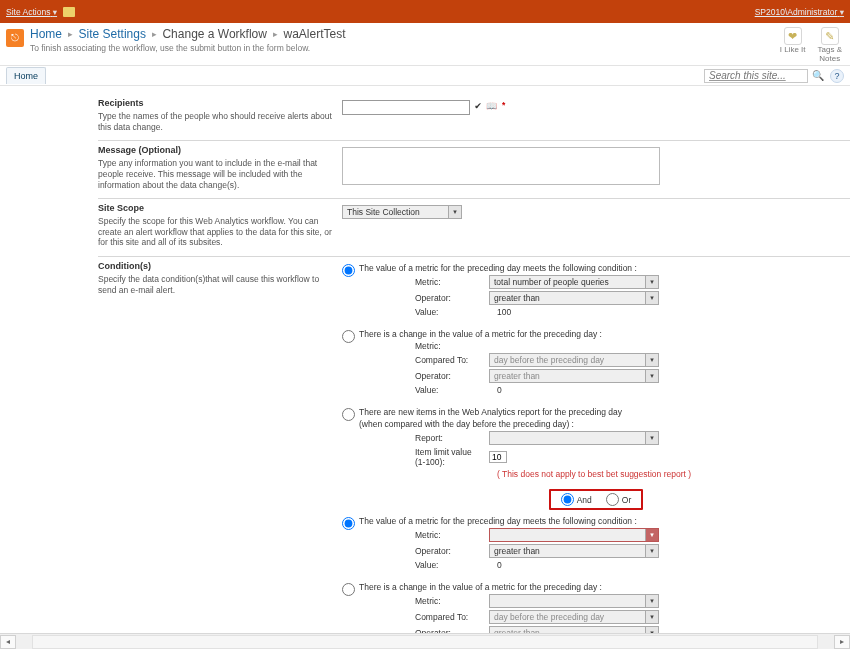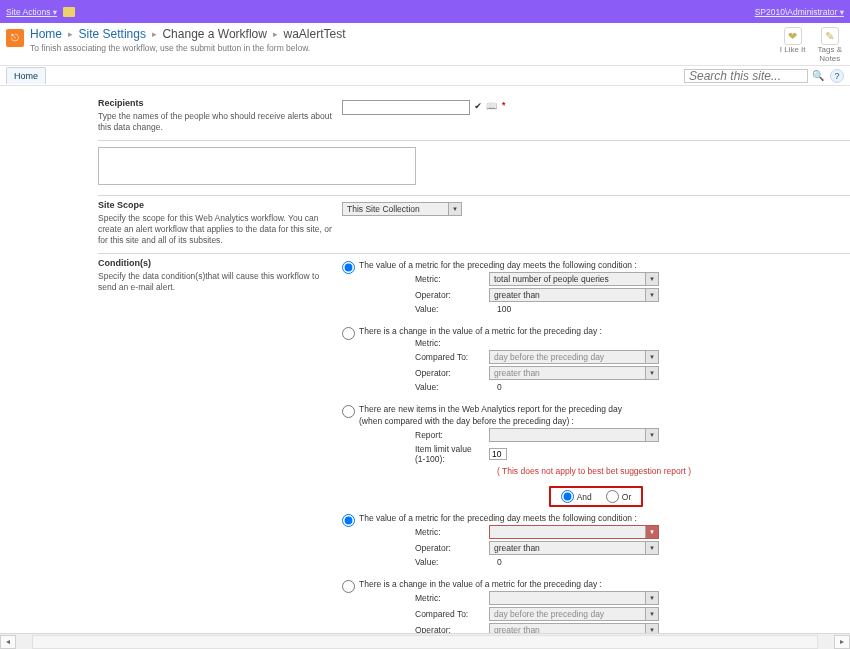--- a/index.html
+++ b/index.html
@@ -1,20 +1,20 @@
 <!DOCTYPE html>
 <html><head>
 <meta charset="utf-8">
 <style>
   * { box-sizing: border-box; }
   html, body { margin: 0; padding: 0; font-family: Tahoma, Verdana, Arial, sans-serif; font-size: 8.5px; color: #333; background: #fff; }
   body { width: 850px; height: 649px; overflow: hidden; position: relative; }
 
   
-  .ribbon { background: #8b5cf6; color: #fff; height: 23px; display: flex; justify-content: space-between; padding: 0 6px; }
+  .ribbon { background: #c2410c; color: #fff; height: 23px; display: flex; justify-content: space-between; padding: 0 6px; }
   .ribbon-left { display: flex; align-items: center; gap: 6px; }
   .ribbon a, .ribbon span { color: #e6eef5; font-size: 8.5px; }
   .ribbon .dd { opacity: .9; }
   .ribbon .folder { width: 12px; height: 10px; background: #edd26a; border-radius: 1px; display: inline-block; }
   .ribbon-right { display: flex; align-items: center; gap: 4px; }
 
   
   .title-area { display: flex; align-items: flex-start; padding: 4px 8px 2px 6px; border-bottom: 1px solid #e3e3e3; }
   .site-icon { width: 18px; height: 18px; background: #f58025; border-radius: 2px; display: flex; align-items: center; justify-content: center; color: #fff; font-size: 10px; margin-right: 6px; margin-top: 2px; }
   .breadcrumb { display: flex; align-items: center; gap: 6px; color: #1f6ba7; }
@@ -24,21 +24,21 @@
   .subtitle { color: #7a7a7a; font-size: 8.5px; margin-top: 2px; }
   .title-col { display: flex; flex-direction: column; }
   .title-social { margin-left: auto; display: flex; gap: 12px; color: #7a7a7a; }
   .social-item { display: flex; flex-direction: column; align-items: center; font-size: 8px; }
   .social-icon { width: 18px; height: 18px; border: 1px solid #d7d7d7; border-radius: 3px; display: flex; align-items: center; justify-content: center; color: #c8b25a; font-size: 11px; }
 
   
   .topnav { display: flex; align-items: center; border-bottom: 1px solid #e3e3e3; padding: 0 6px; height: 20px; }
   .topnav .tab { padding: 3px 7px; border: 1px solid #ccd6e0; border-bottom: none; background: #f3f7fb; color: #003759; border-radius: 2px 2px 0 0; font-size: 9px; }
   .topnav .search { margin-left: auto; display: flex; align-items: center; gap: 4px; }
-  .searchbox { width: 124px; height: 14px; border: 1px solid #c8c8c8; font-size: 12px; padding: 0 4px; color: #9b9b9b; font-style: italic; }
+  .searchbox { width: 104px; height: 14px; border: 1px solid #c8c8c8; font-size: 10px; padding: 0 4px; color: #9b9b9b; font-style: italic; text-decoration: underline; }
   .search-go { width: 14px; height: 14px; display: flex; align-items: center; justify-content: center; color: #ad7b17; font-size: 10px; cursor: pointer; }
   .help-q { width: 14px; height: 14px; border: 1px solid #c6d7ea; border-radius: 50%; background: #eaf2fb; color: #2a5b8d; display: flex; align-items: center; justify-content: center; font-size: 9px; cursor: pointer; }
 
   
   .content { padding-top: 8px; padding-left: 98px; }
   .row { display: flex; border-top: 1px solid #d7d7d7; padding-top: 4px; }
   .row.first { border-top: none; }
   .row .left { width: 244px; padding: 0 6px 8px 0; }
   .row .left .hdr { font-weight: bold; font-size: 9px; margin-bottom: 3px; }
   .row .left .desc { font-size: 8.5px; color: #555; line-height: 1.25; }
@@ -141,20 +141,24 @@
       <div class="recipients-bar">
         <div class="recipients-input"></div>
         <span class="ico-btn">✔</span>
         <span class="ico-btn">📖</span>
         <span class="req">*</span>
       </div>
     </div>
   </div>
 
   <div class="row">
+    <div class="left">
+      <div class="hdr">Message (Optional)</div>
+      <div class="desc">Type any information you want to include in the e-mail that people receive. This message will be included with the information about the data change(s).</div>
+    </div>
     <div class="right">
       <textarea class="msg-textarea" style=""></textarea>
     </div>
   </div>
 
   <div class="row">
     <div class="left">
       <div class="hdr">Site Scope</div>
       <div class="desc">Specify the scope for this Web Analytics workflow. You can create an alert workflow that applies to the data for this site, or for this site and all of its subsites.</div>
     </div>

